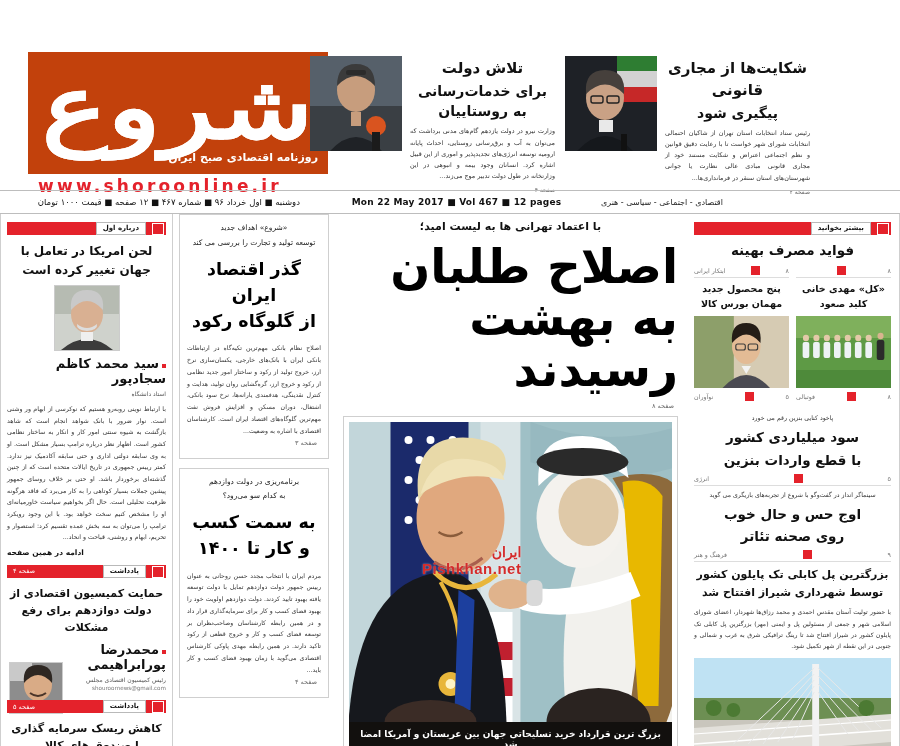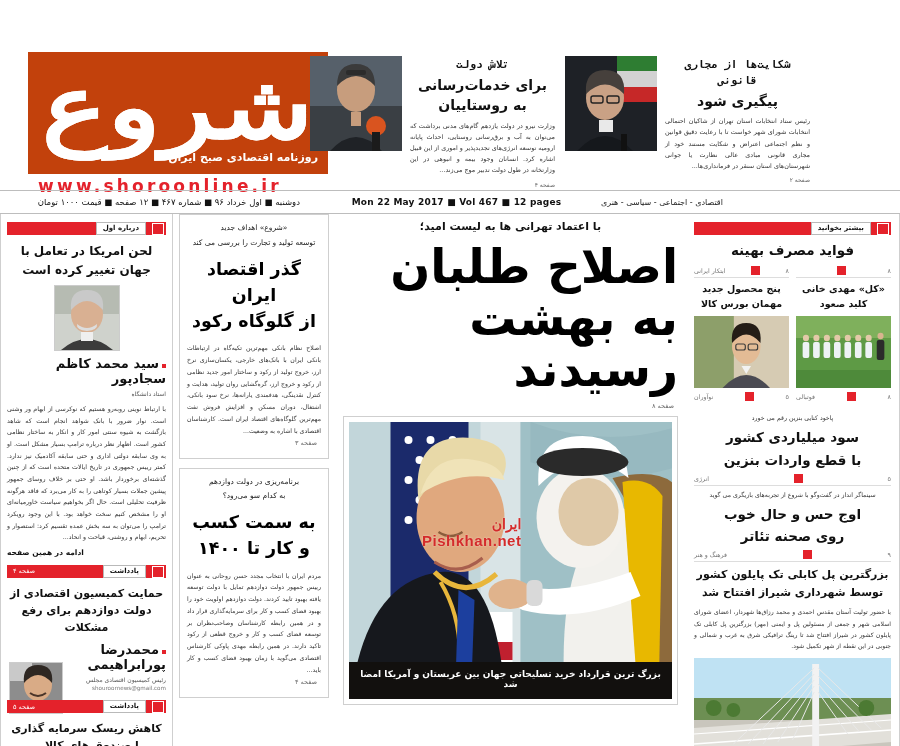--- a/index.html
+++ b/index.html
@@ -21,21 +21,21 @@
     color:#e4222b;font-size:17px;letter-spacing:3.2px;font-weight:bold;}
 
   .top-item{position:absolute;top:56px;width:245px;height:122px;}
   .top-item.mid{left:310px;}
   .top-item.right{left:565px;}
   .ti-photo{position:absolute;top:0;width:92px;height:95px;background:#2c3138;
      overflow:hidden;}
   .ti-photo.p1{left:0;}
   .ti-photo.p2{left:0;}
   .ti-text{position:absolute;top:2px;right:0;width:145px;text-align:center;}
-  .ti-h1{font-size:11px;font-weight:bold;line-height:1.45;color:#111;font-family:Liberation Mono, monospace;}
+  .ti-h1{font-size:15px;font-weight:bold;line-height:1.45;color:#111;}
   .ti-h2{font-size:14px;font-weight:bold;line-height:1.45;color:#111;margin-top:1px;}
   .ti-body{font-size:6.4px;line-height:1.75;color:#333;text-align:justify;
      margin-top:5px;direction:rtl;}
   .ti-page{font-size:6px;color:#666;margin-top:4px;text-align:right;}
 
   .dateline{position:absolute;left:0;right:0;top:190px;height:22px;
      border-top:1px solid #bdbdbd;border-bottom:1px solid #bdbdbd;
      display:flex;align-items:center;font-size:8.5px;}
   .dl-left{width:285px;padding-right:14px;text-align:left;color:#222;font-size:8px;}
   .dl-mid{flex:1;text-align:center;color:#111;font-size:9px;font-weight:bold;
@@ -80,21 +80,21 @@
   .pgnote{font-size:6.5px;color:#666;text-align:right;margin:2px 4px 6px 0;}
 
   
   .art-kicker{font-size:7.5px;text-align:center;line-height:1.7;color:#222;margin-bottom:6px;}
   .art-h{font-size:17.5px;font-weight:bold;text-align:center;line-height:1.5;color:#000;}
   .art-body{font-size:6.2px;line-height:1.9;text-align:justify;color:#333;margin-top:8px;}
   .art-box{border:1px solid #cfcfcf;padding:7px 7px 5px;margin-bottom:9px;}
 
   
   .photo-wrap{position:relative;border:1px solid #cfcfcf;padding:5px;}
-  .main-photo{position:relative;width:100%;height:240px;overflow:hidden;background:#86efac;}
+  .main-photo{position:relative;width:100%;height:300px;overflow:hidden;background:#86efac;}
   .cap-box{position:relative;background:#12100e;color:#fff;padding:7px 10px 10px;}
   .cap-kick{font-size:9px;font-weight:bold;text-align:center;}
 
   
   .rc-title{font-size:13.5px;font-weight:bold;text-align:center;margin:6px 0 8px;}
   .rc-two{display:flex;gap:7px;}
   .rc-cell{flex:1;}
   .rc-cat{display:flex;justify-content:space-between;align-items:center;
      font-size:6.3px;color:#777;border-bottom:1px solid #ddd;padding-bottom:2px;margin-bottom:4px;}
   .rc-cat .box{width:9px;height:9px;background:#e4222b;display:inline-block;}

